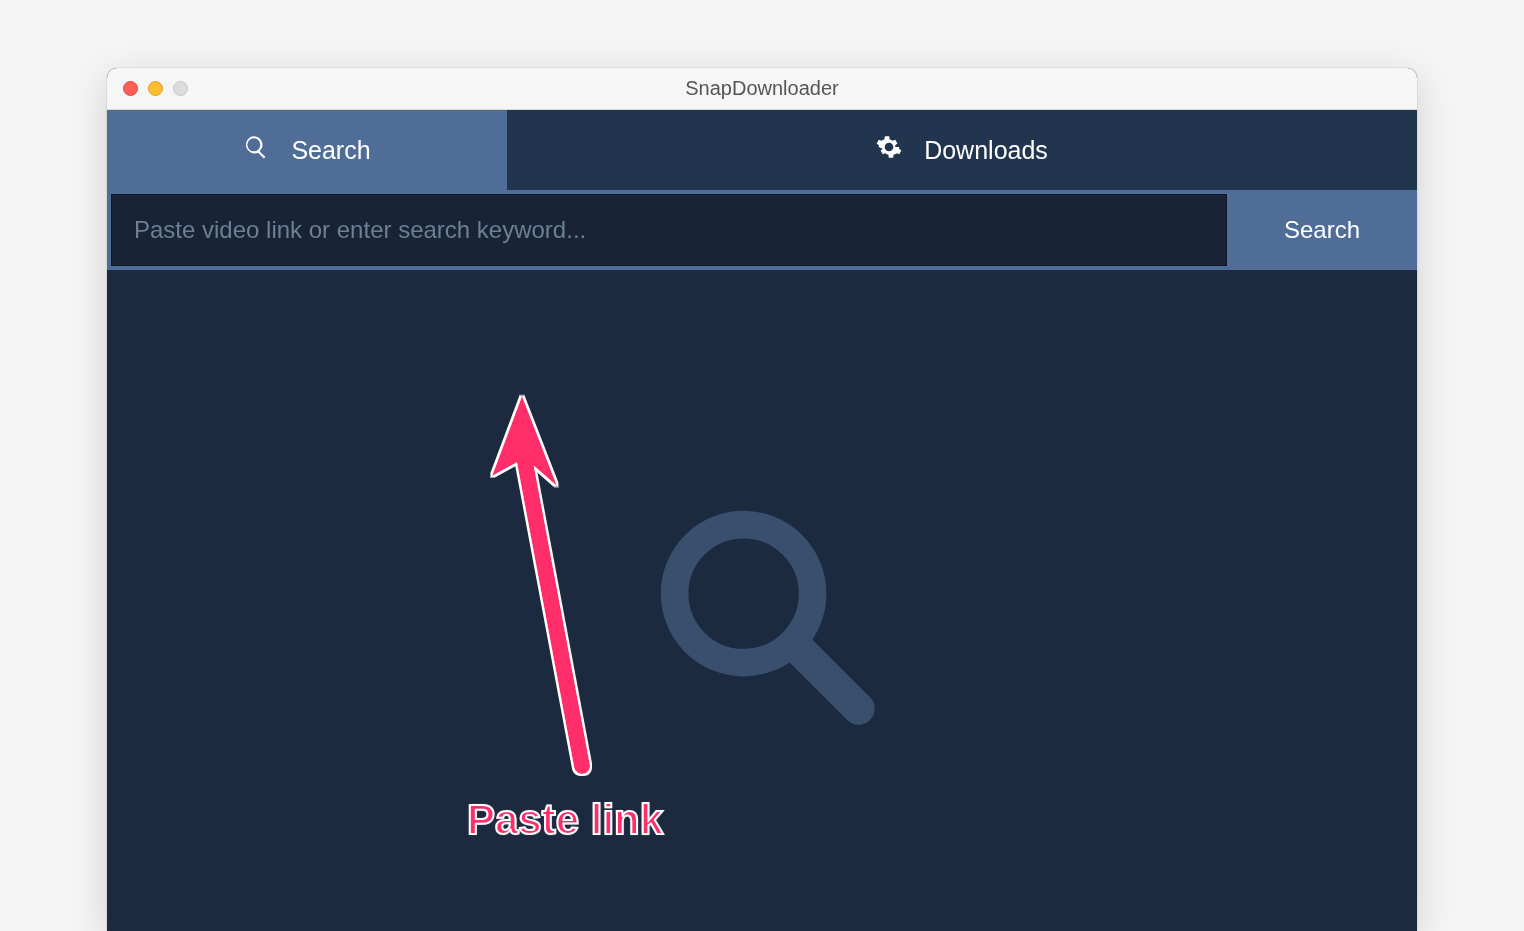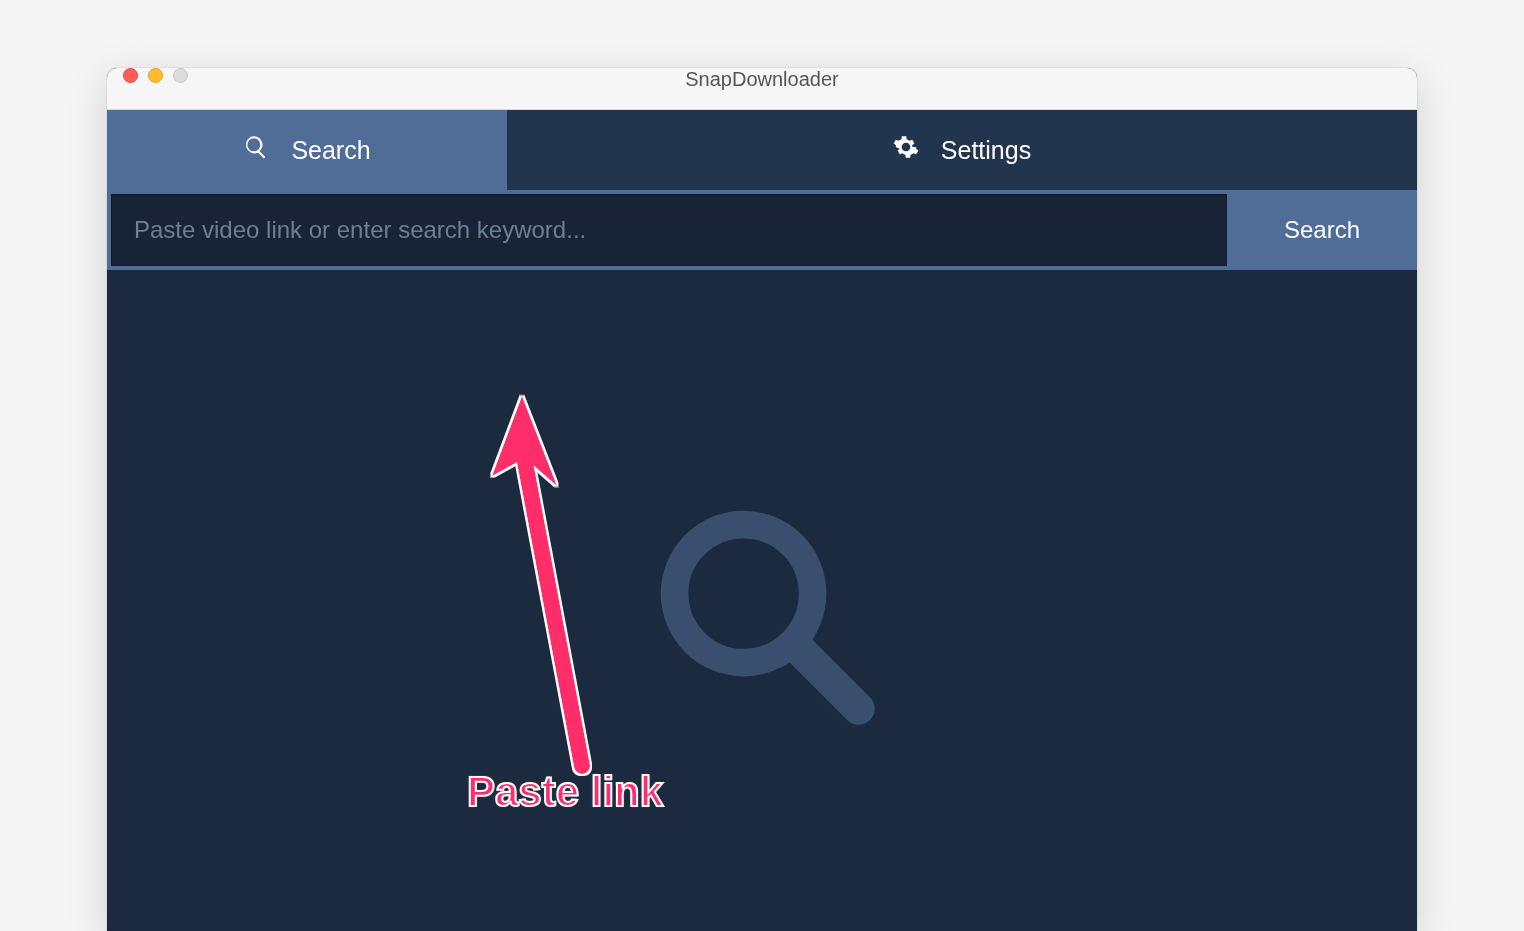--- a/index.html
+++ b/index.html
@@ -19,20 +19,21 @@
       border-radius: 10px 10px 0 0;
       overflow: hidden;
       box-shadow: 0 10px 40px rgba(0,0,0,0.15), 0 0 0 1px rgba(0,0,0,0.05);
       background: #1b2a3e;
       position: relative;
     }
     .titlebar {
       height: 42px;
       background: #f6f6f6;
       display: flex;
+      align-items: center;
       position: relative;
       border-bottom: 1px solid #d9d9d9;
     }
     .traffic-lights {
       display: flex;
       gap: 10px;
       padding-left: 16px;
     }
     .traffic-light {
       width: 15px;
@@ -108,21 +109,21 @@
     .empty-icon svg { width: 230px; height: 230px; }
     .annotation-arrow {
       position: absolute;
       left: 290px;
       top: 308px;
       pointer-events: none;
     }
     .annotation-text {
       position: absolute;
       left: 360px;
-      top: 700px;
+      top: 728px;
       font-size: 42px;
       font-weight: 800;
       color: #ff2d6b;
       -webkit-text-stroke: 2px #fff;
       text-shadow: 0 0 2px #fff;
       pointer-events: none;
     }
   </style>
 </head>
 <body>
@@ -146,21 +147,21 @@
           </svg>
       </span>
       <span>Search</span>
     </div>
     <div class="tab">
       <span>
         <svg viewBox="0 0 24 24">
             <path d="M12 8a4 4 0 100 8 4 4 0 000-8zm9.43 4c0 .54-.05 1.06-.14 1.57l2.11 1.65-2 3.46-2.49-1a7.96 7.96 0 01-2.72 1.58l-.38 2.65h-4l-.38-2.65a7.96 7.96 0 01-2.72-1.58l-2.49 1-2-3.46 2.11-1.65A8.12 8.12 0 012.57 12c0-.54.05-1.06.14-1.57L.6 8.78l2-3.46 2.49 1a7.96 7.96 0 012.72-1.58L8.19 2.1h4l.38 2.65c1 .34 1.92.87 2.72 1.58l2.49-1 2 3.46-2.11 1.65c.09.51.14 1.03.14 1.57z"></path>
           </svg>
       </span>
-      <span>Settings</span>
+      <span>Downloads</span>
     </div>
   </div>
 
   <div class="searchbar">
     <input class="search-input" type="text" placeholder="Paste video link or enter search keyword..." style="">
     <button class="search-btn">Search</button>
   </div>
 
   <div class="content">
     <div class="empty-icon">

